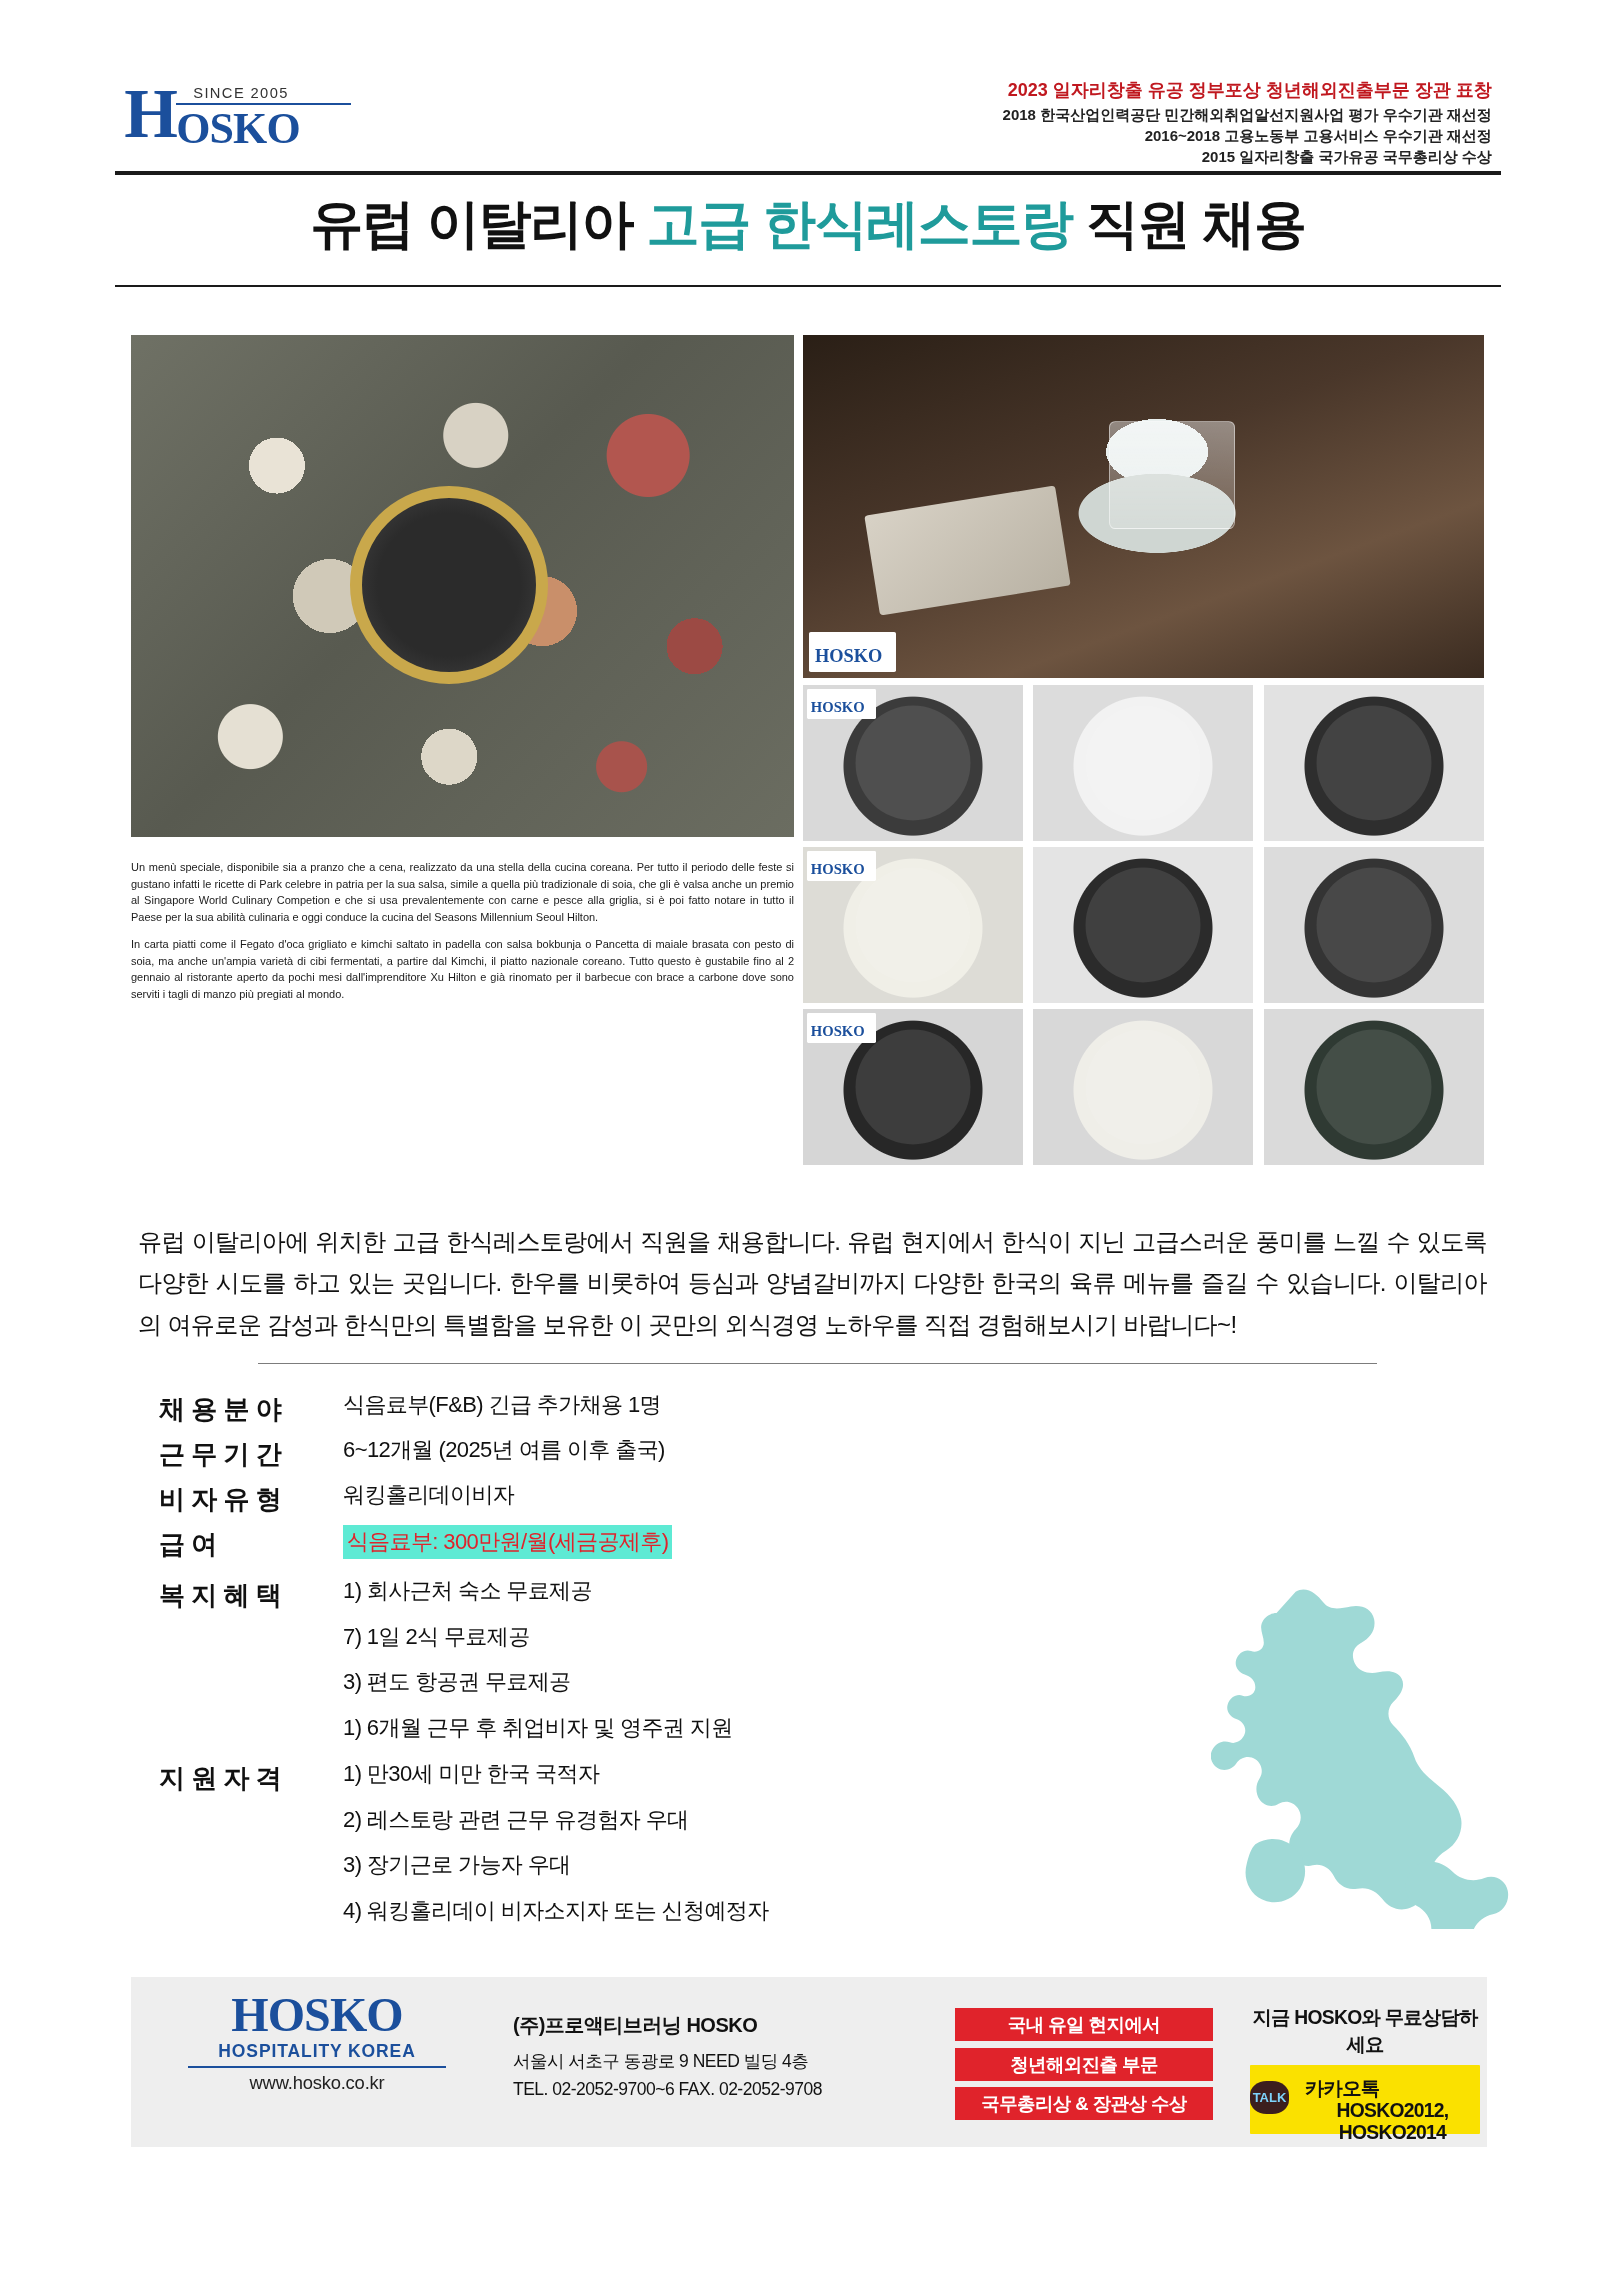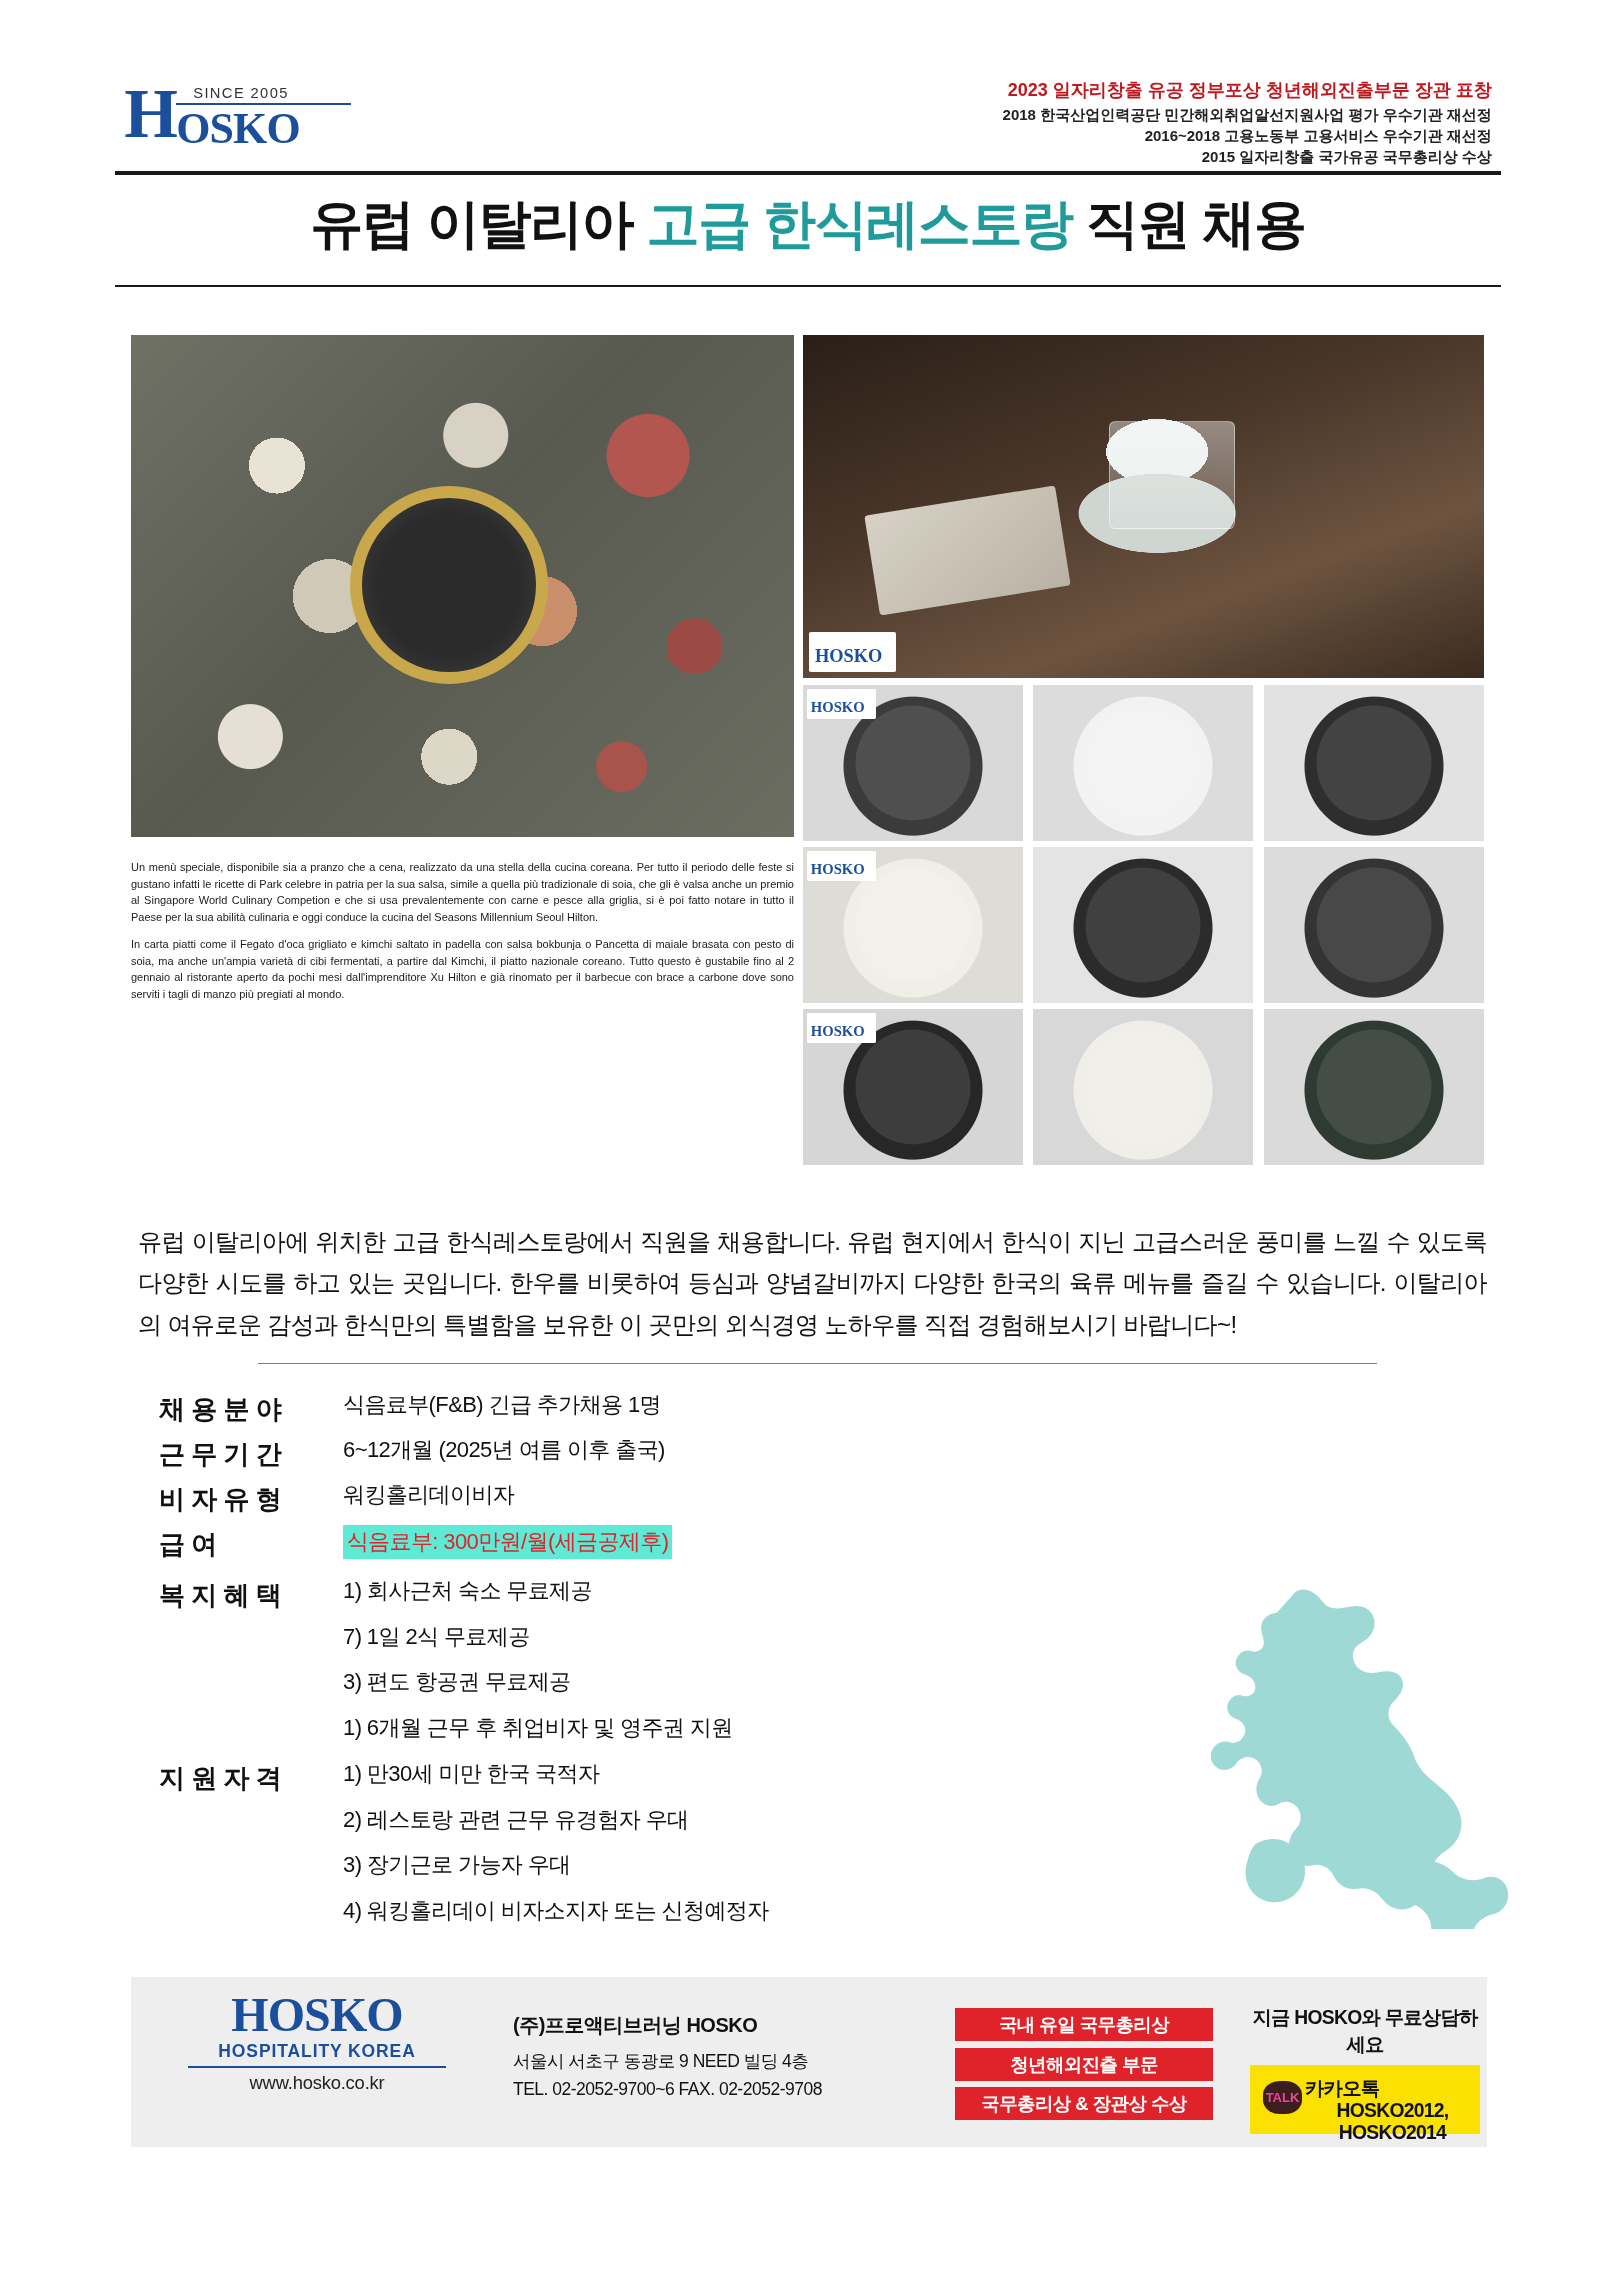--- a/index.html
+++ b/index.html
@@ -433,25 +433,25 @@
   }
   .kakao {
     background: #fae100;
     width: 230px;
     height: 69px;
     position: relative;
     border-radius: 0.9px;
   }
   .kakao .talk {
     position: absolute;
-    left: 13px; top: 15.7px;
+    left: 0; top: 15.7px;
     width: 39px; height: 33px;
     background: #3c1e1e;
     border-radius: 16.6px/14px;
-    color: #ec4899;
+    color: #7dd3fc;
     font-size: 13px;
     font-weight: bold;
     text-align: center;
     line-height: 33px;
   }
   .kakao .k1 {
     position: absolute;
     left: 55px; top: 9.2px;
     font-size: 19.3px;
     font-weight: bold;
@@ -610,21 +610,21 @@
       <div class="furl">www.hosko.co.kr</div>
     </div>
 
     <div class="f-company">
       <div class="c1">(주)프로액티브러닝 HOSKO</div>
       <div class="c2">서울시 서초구 동광로 9 NEED 빌딩 4층</div>
       <div class="c3">TEL. 02-2052-9700~6   FAX. 02-2052-9708</div>
     </div>
 
     <div class="f-badges">
-      <div class="bd">국내 유일 국무총리상</div>
+      <div class="bd">국내 유일 현지에서</div>
       <div class="bd">청년해외진출 부문</div>
       <div class="bd">국무총리상 &amp; 장관상 수상</div>
     </div>
 
     <div class="f-right">
       <div class="rtitle">지금 HOSKO와 무료상담하세요</div>
       <div class="kakao">
         <div class="talk">TALK</div>
         <div class="k1">카카오톡</div>
         <div class="k2">HOSKO2012, HOSKO2014</div>

